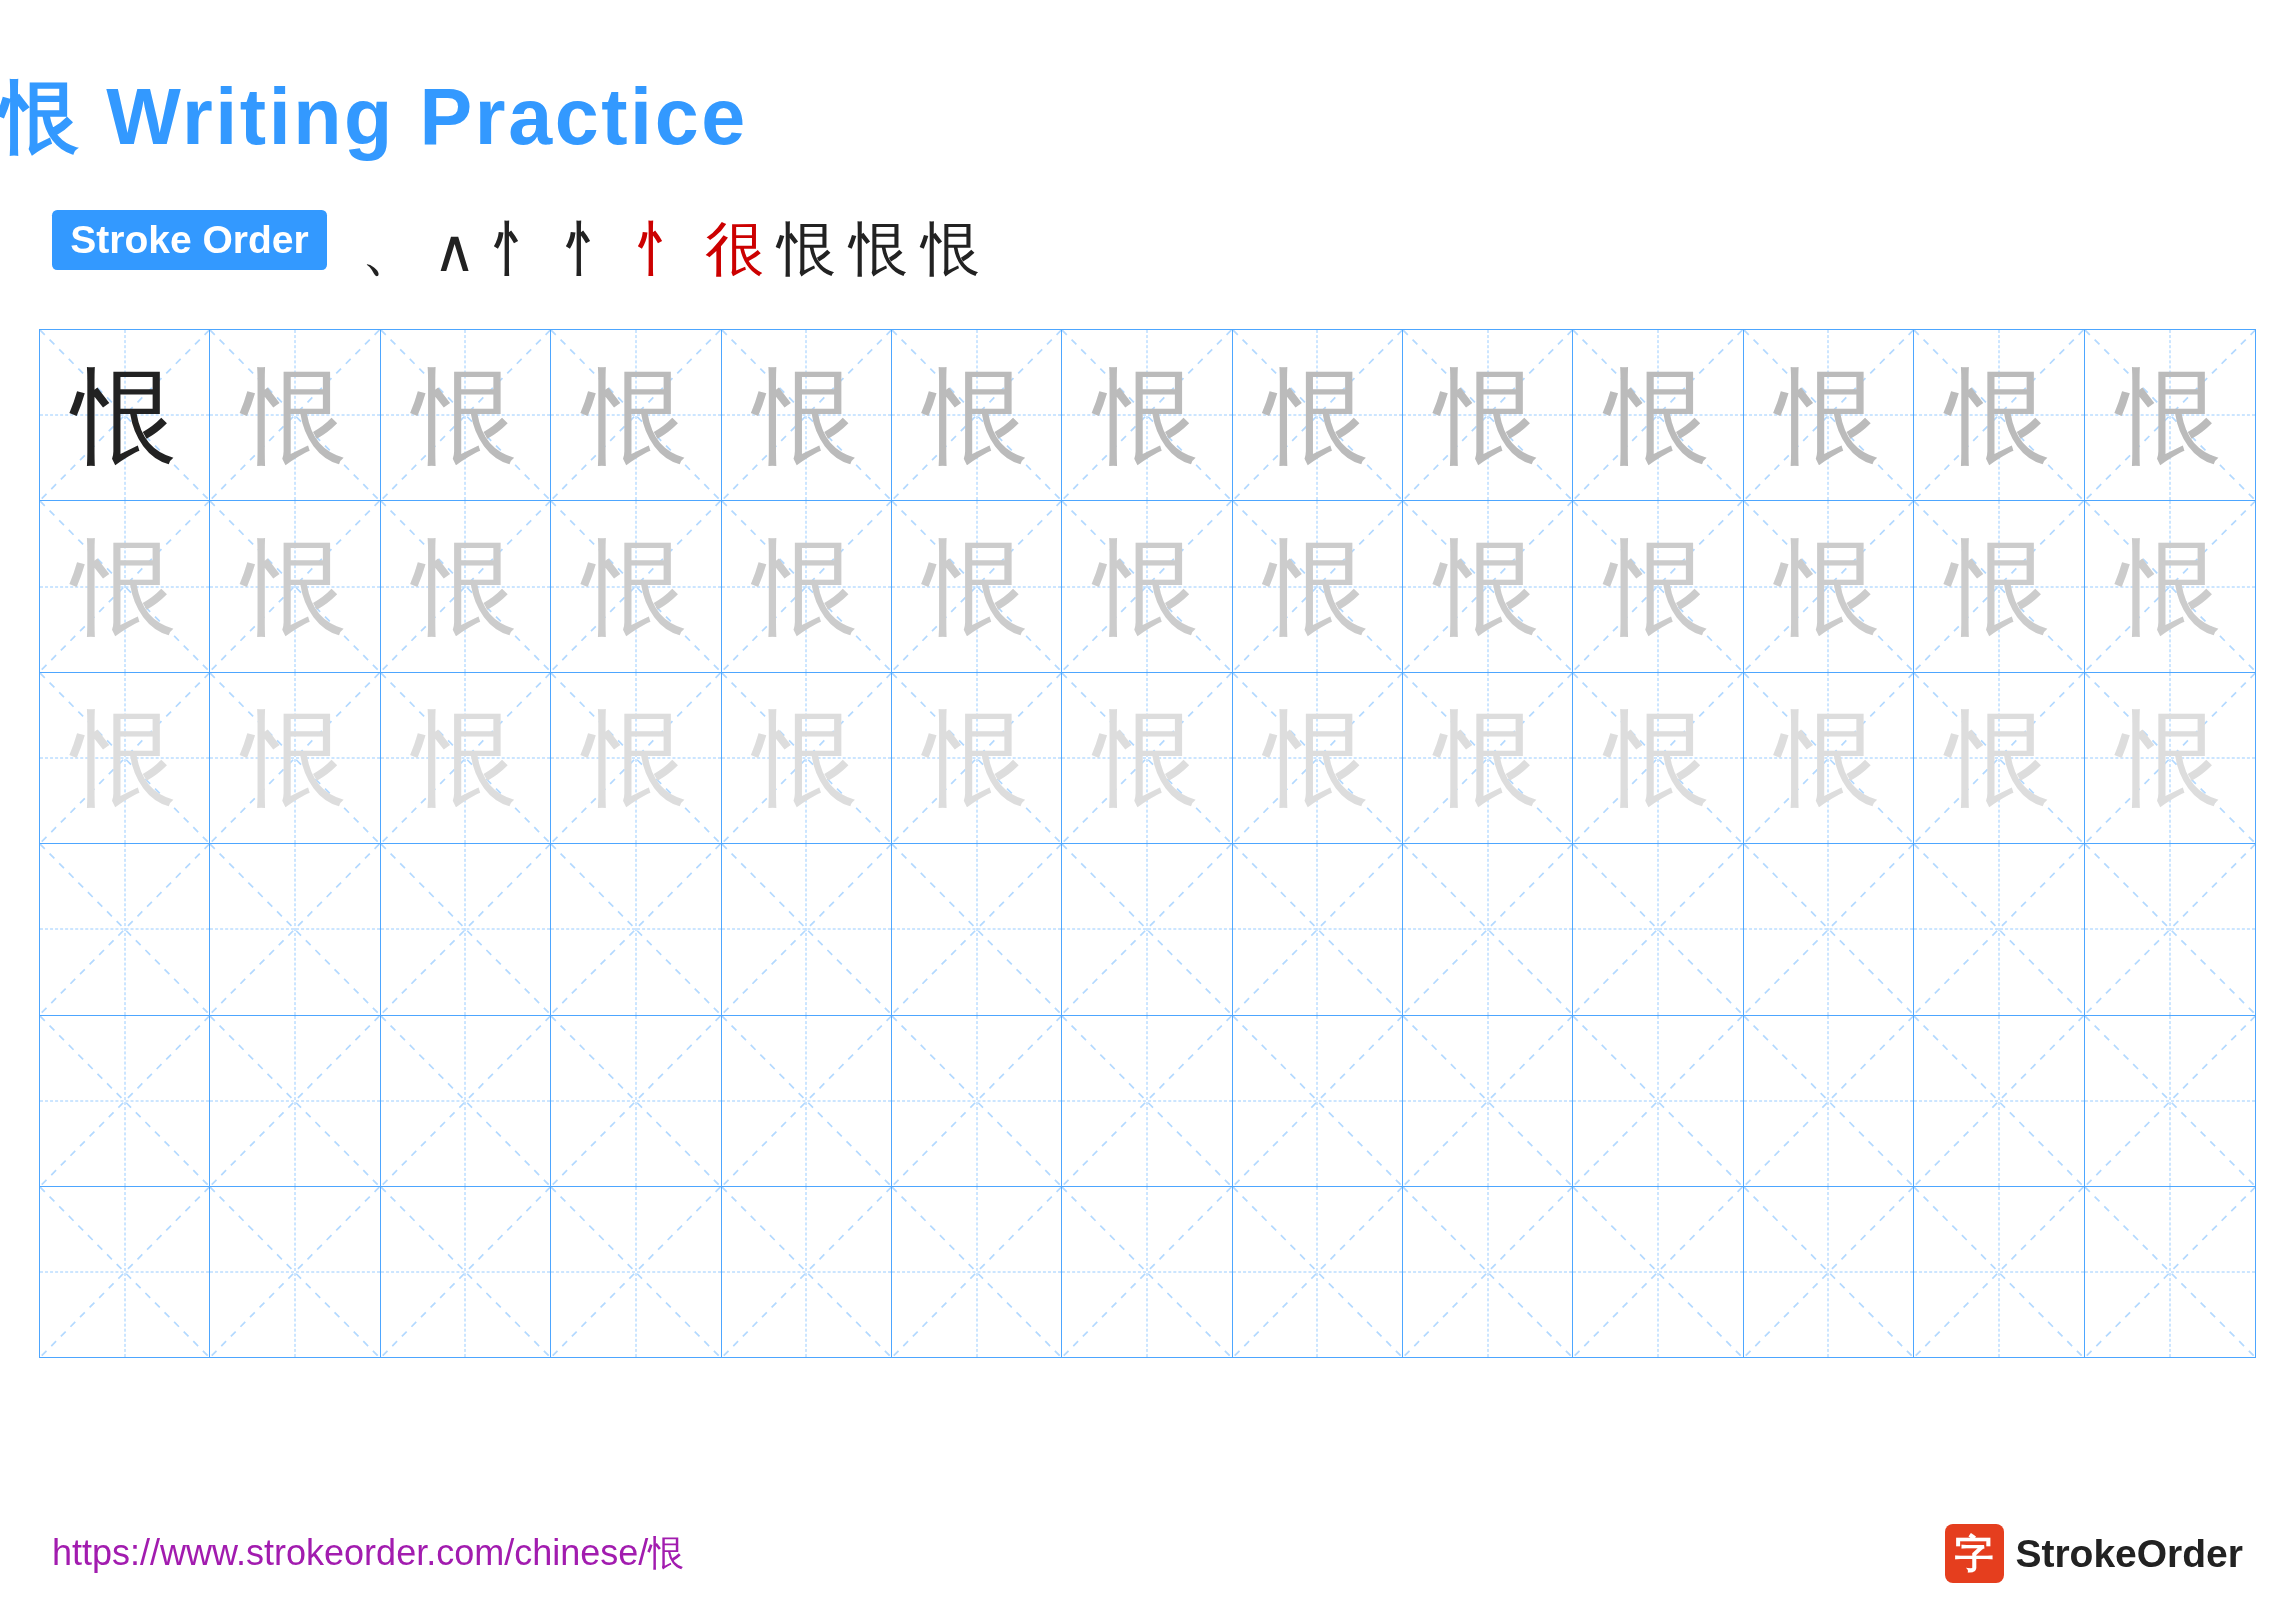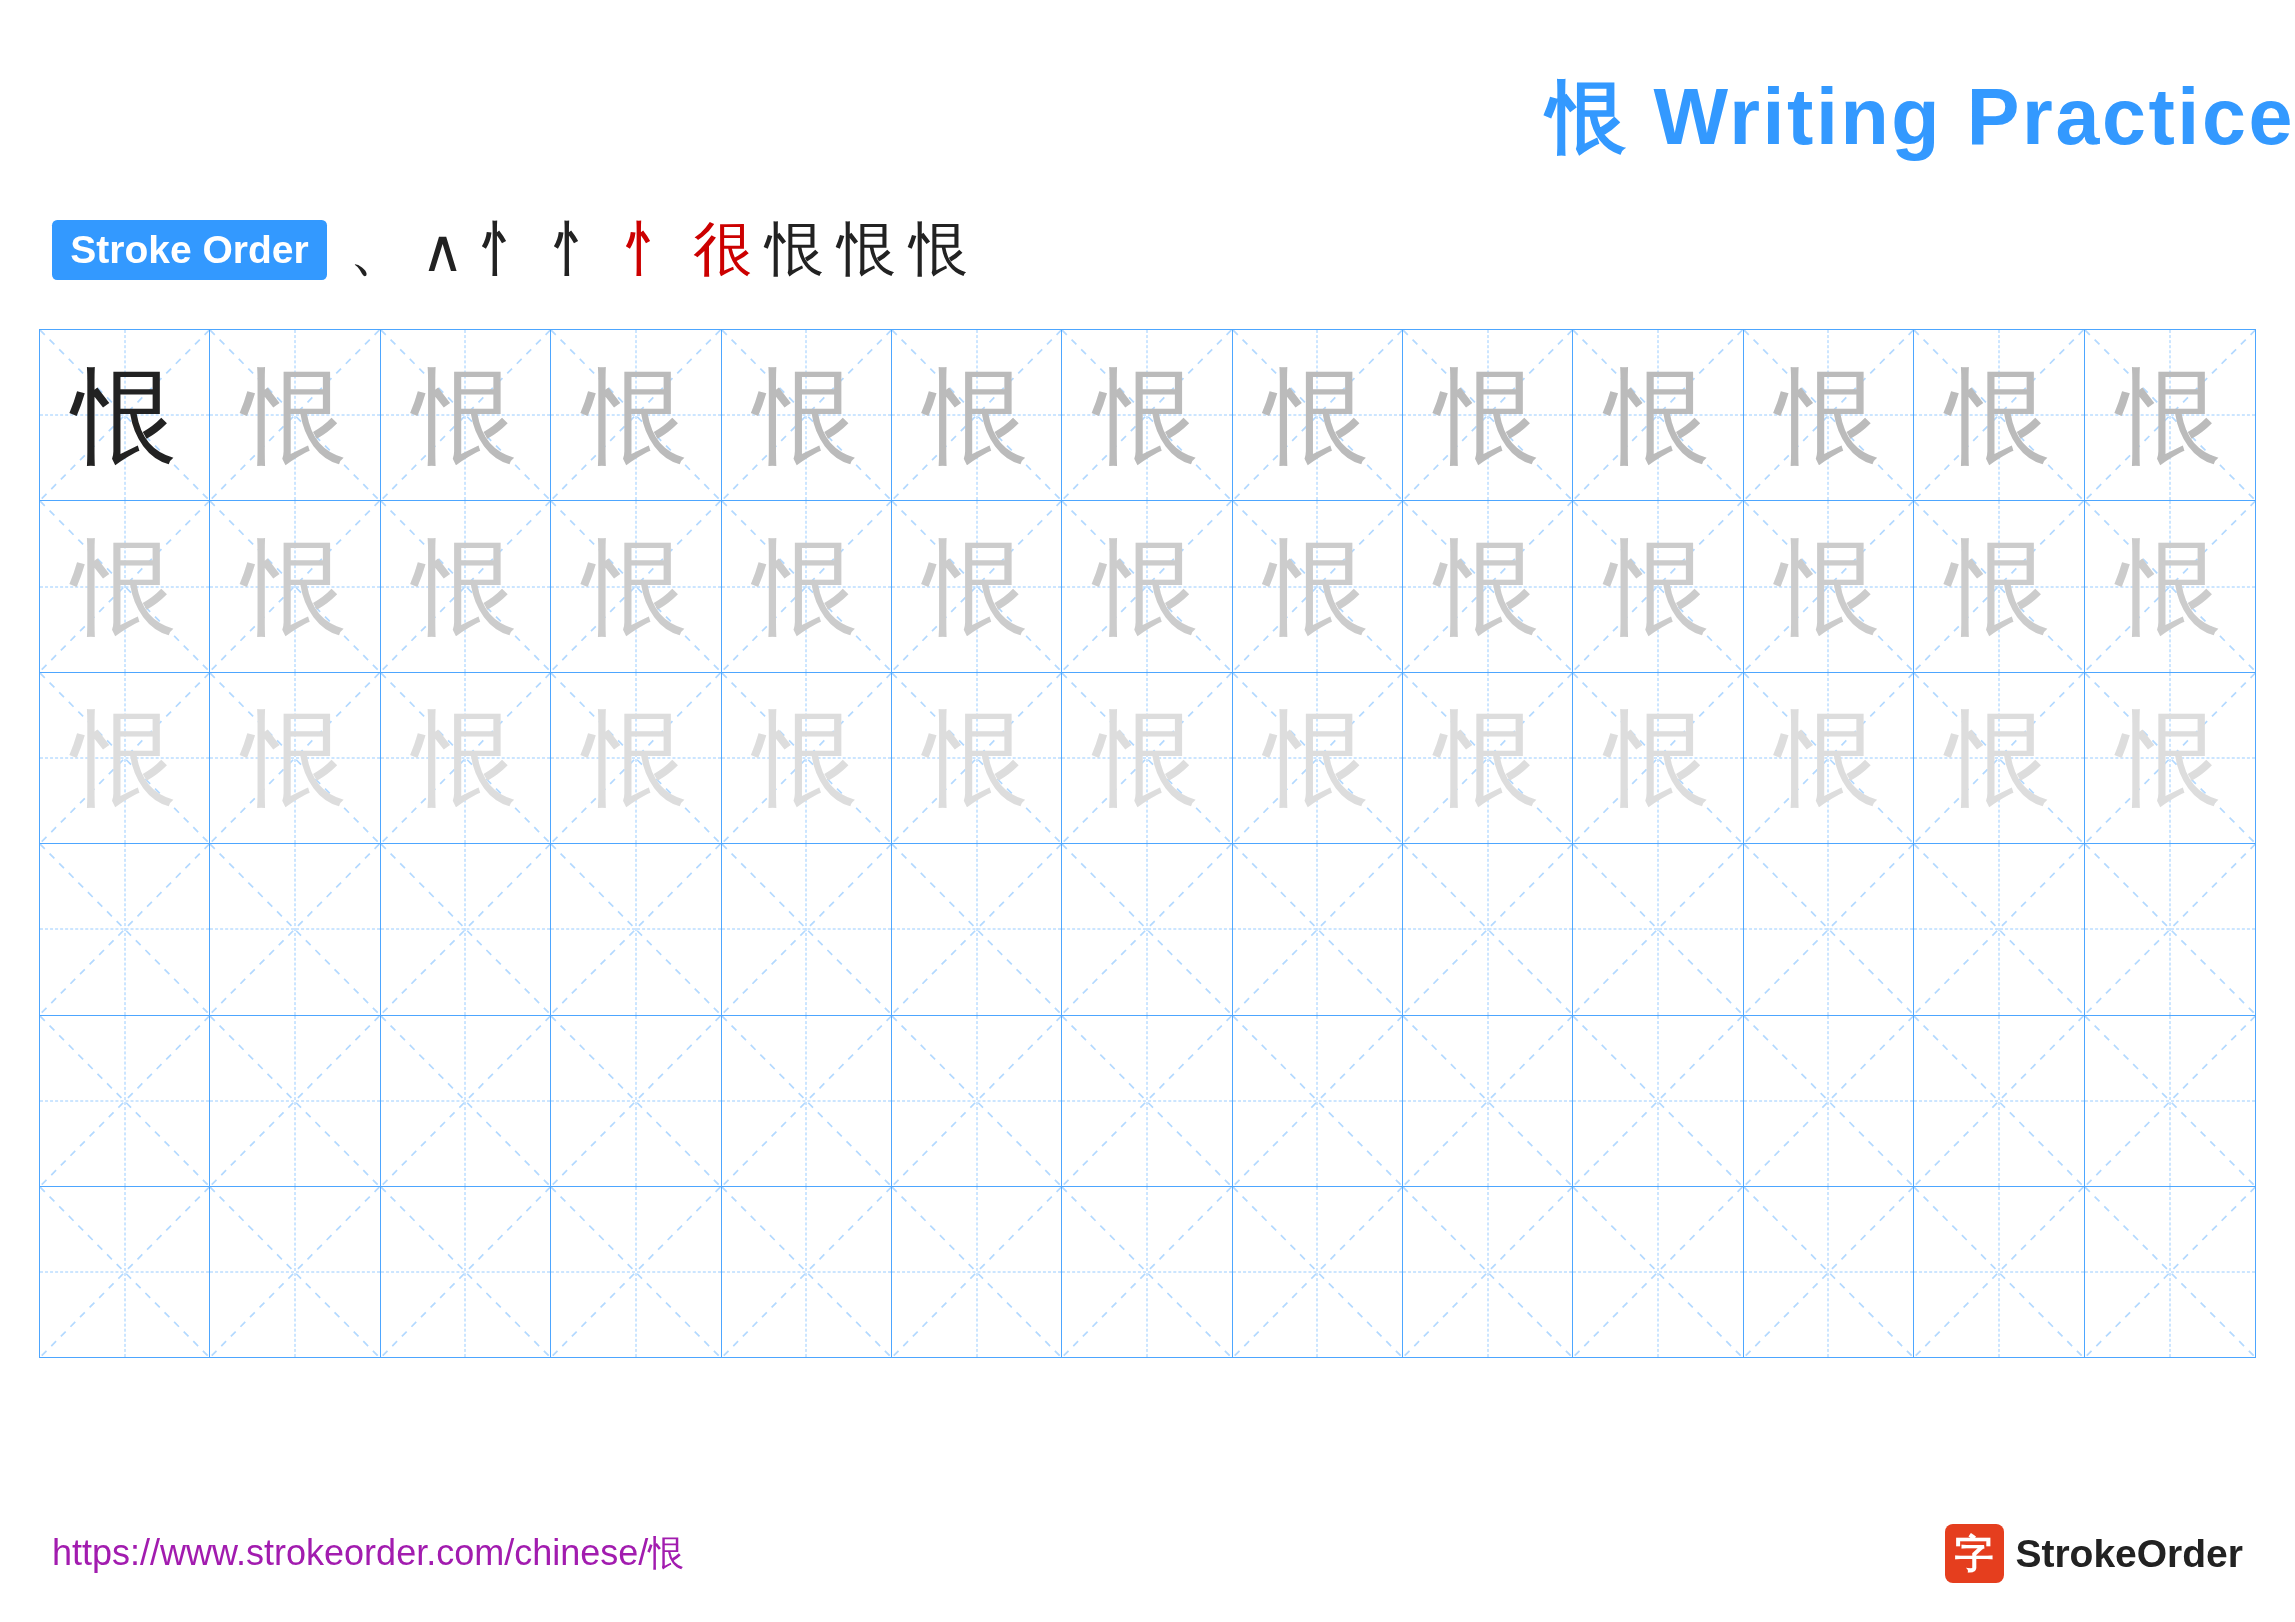--- a/index.html
+++ b/index.html
@@ -7,35 +7,34 @@
       width: 2295px;
       height: 1622px;
       background: #ffffff;
       font-family: Arial, sans-serif;
       position: relative;
       overflow: hidden;
     }
 
     
     .title {
-      text-align: right;
+      text-align: left;
       padding-top: 65px;
       font-size: 79px;
       color: #3399ff;
       font-weight: bold;
       letter-spacing: 2.6px;
-      padding-left: 28px;
     }
 
     
     .stroke-order-row {
       display: flex;
-      align-items: center;
+      align-items: flex-start;
       padding: 39px 52px 26px 52px;
-      gap: 22px;
+      gap: 34px;
     }
 
     .stroke-order-badge {
       background: #3399ff;
       color: white;
       font-size: 39px;
       font-weight: bold;
       padding: 7.9px 18.3px;
       border-radius: 5.2px;
       white-space: nowrap;

